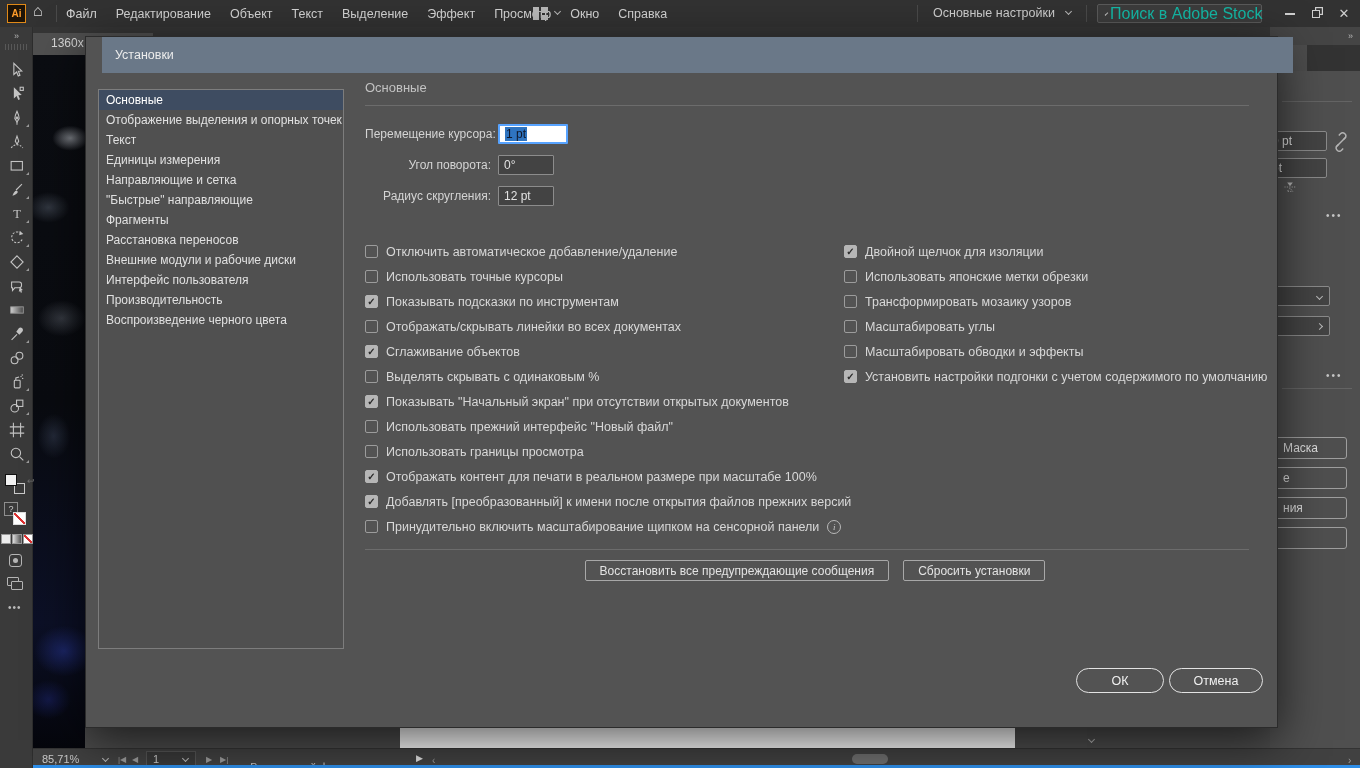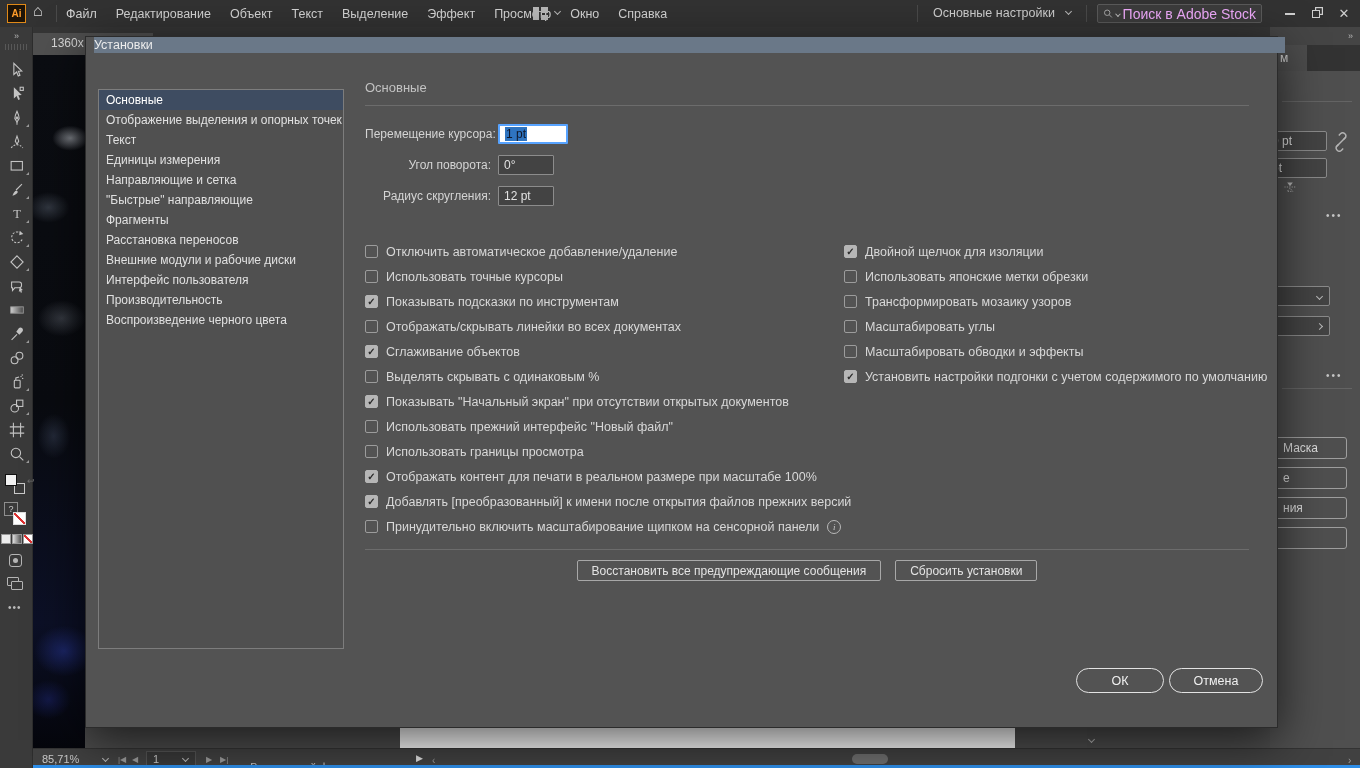--- a/index.html
+++ b/index.html
@@ -14,21 +14,21 @@
   .vsep { position:absolute; top:5px; width:1px; height:17px; background:#4a4a4a; }
   #menu-items { position:absolute; left:66px; top:0; height:27px; display:flex; align-items:center; gap:19px; }
   .mi { color:#d4d4d4; font-size:12.5px; white-space:nowrap; cursor:default; }
   #ws-icon { position:absolute; left:533px; top:7px; width:15px; height:13px; }
   #ws-icon i { position:absolute; background:#b9b9b9; }
   .chev { display:inline-block; width:5px; height:5px; border-right:1.4px solid currentColor; border-bottom:1.4px solid currentColor; transform:rotate(45deg); color:#b9b9b9; }
   #ws-chev { position:absolute; left:555px; top:9px; }
   #workspace-name { position:absolute; left:933px; top:6px; color:#cfcfcf; font-size:12.5px; }
   #workspace-chev { position:absolute; left:1066px; top:9px; }
   #searchbox { position:absolute; left:1097px; top:4px; width:165px; height:19px; background:#3c3c3c; border:1px solid #5a5a5a; border-radius:2px; display:flex; align-items:center; padding:0 5px; gap:3px; }
-  #searchbox .ph { color:#f0abfc; font-size:14px; white-space:nowrap; }
+  #searchbox .ph { color:#14b8a6; font-size:16px; white-space:nowrap; }
   .winbtn { position:absolute; top:0; width:26px; height:27px; display:flex; align-items:center; justify-content:center; color:#cfcfcf; }
   #btn-min span { display:block; width:10px; height:2px; background:#cfcfcf; }
   #btn-restore span { display:block; width:8px; height:8px; border:1.2px solid #cfcfcf; box-shadow:3px -3px 0 -1.2px #323232, 3px -3px 0 0 #cfcfcf; }
   #btn-close { font-size:13px; }
 
   
   #toolbar { position:absolute; left:0; top:27px; width:33px; height:741px; background:#3a3a3a; border-right:1px solid #2d2d2d; z-index:40; }
   #tb-collapse { position:absolute; left:14px; top:4px; color:#b5b5b5; font-size:9px; letter-spacing:-1px; }
   #tb-grip { position:absolute; left:5px; top:17px; width:22px; height:6px; background:repeating-linear-gradient(90deg,#585858 0 1px,transparent 1px 3px); }
   #tools { position:absolute; left:0; top:31px; width:33px; display:flex; flex-direction:column; align-items:center; }
@@ -93,41 +93,41 @@
   .sb-nav { position:absolute; top:6px; color:#9b9b9b; font-size:8px; }
   #sb-abox { position:absolute; left:146px; top:2px; width:50px; height:15px; background:#393939; border:1px solid #555; padding:1px 0 0 6px; font-size:11px; }
   #sb-abox-chev { position:absolute; left:183px; top:7px; }
   #sb-navlabel { position:absolute; left:225px; top:4px; width:170px; text-align:center; color:#c5c5c5;margin-top:8px; }
   #sb-play { position:absolute; left:416px; top:4px; color:#e0e0e0; font-size:9px; }
   .sb-arr { position:absolute; top:6px; color:#9b9b9b; }
   #sb-thumb { position:absolute; left:852px; top:5px; width:36px; height:10px; background:#6e6e6e; border-radius:5px; }
 
   
   #dialog { position:absolute; left:85px; top:36px; width:1193px; height:692px; background:#535353; z-index:60; box-shadow:0 12px 45px rgba(0,0,0,.65); border:1px solid #2b2b2b; }
-  #dlg-titlebar { position:absolute; left:8px; top:0; width:100%; height:16px; background:#6a7888; color:#ececec; font-size:12.5px; display:flex; align-items:center; }
+  #dlg-titlebar { position:absolute; left:16px; top:0; width:100%; height:36px; background:#6a7888; color:#ececec; font-size:12.5px; display:flex; align-items:center; padding-left:13px; }
   #dlg-body { position:absolute; left:0; top:26px; right:0; bottom:0; }
   #dlg-sidebar { position:absolute; left:12px; top:26px; width:246px; height:560px; background:#505050; border:1px solid #7d7d7d; }
   .side-item { height:20px; line-height:20px; padding-left:7px; color:#e0e0e0; font-size:12px; white-space:nowrap; cursor:default; }
   .side-item.sel { background:#3e4c61; color:#fff; }
   #dlg-main { position:absolute; left:279px; top:0; width:884px; height:100%; }
   #sect-title { position:absolute; left:0; top:17px; color:#c2c2c2; font-size:13px; }
   .hdiv { position:absolute; left:0; width:884px; height:1px; background:#6c6c6c; }
   .frow { position:absolute; left:0; height:20px; display:flex; align-items:center; }
   .flbl { width:126px; text-align:right; margin-right:7px; color:#d4d4d4; font-size:12px; white-space:nowrap; }
   .ibox { height:20px; background:#434343; border:1px solid #8c8c8c; border-radius:1px; color:#e2e2e2; font-size:12px; display:flex; align-items:center; padding:0 5px; }
   .ibox.focus { background:#fff; border:2px solid #57a3ff; }
   .ibox.focus .selt { background:#2f74c0; color:#0f172a; padding:0 1px; }
   .caret { display:inline-block; width:7px; height:13px; background:#fff; }
   .cb-col { position:absolute; top:176px; }
   .cb-row { height:25px; display:flex; align-items:center; white-space:nowrap; }
   .cb { width:13px; height:13px; border:1px solid #9c9c9c; border-radius:2px; flex:0 0 13px; font-size:10px; line-height:11px; text-align:center; color:#2b2b2b; font-weight:bold; }
   .cb.on { background:#b6b6b6; border-color:#b6b6b6; }
   .cb-l { margin-left:8px; color:#d8d8d8; font-size:12.5px; }
   .info-ic { margin-left:8px; width:14px; height:14px; border:1px solid #b9b9b9; border-radius:50%; color:#c9c9c9; font-size:9px; font-style:italic; font-family:"Liberation Serif",serif; display:flex; align-items:center; justify-content:center; }
-  #dlg-btns { position:absolute; left:0; top:497px; width:884px; display:flex; justify-content:center; gap:14px; }
+  #dlg-btns { position:absolute; left:8px; top:497px; width:884px; display:flex; justify-content:center; gap:14px; }
   .dlg-btn { height:21px; border:1px solid #a8a8a8; border-radius:2px; background:transparent; color:#e3e3e3; font-size:12px; padding:0 14px; font-family:inherit; }
   .pill { position:absolute; bottom:34px; height:25px; border:1.5px solid #e3e3e3; border-radius:13px; background:transparent; color:#f0f0f0; font-size:12.5px; text-align:center; line-height:22px; font-family:inherit; }
   #btn-ok { right:113px; width:88px; }
   #btn-cancel { right:14px; width:94px; }
 </style>
 </head>
 <body>
 
 <div id="screen">
 

